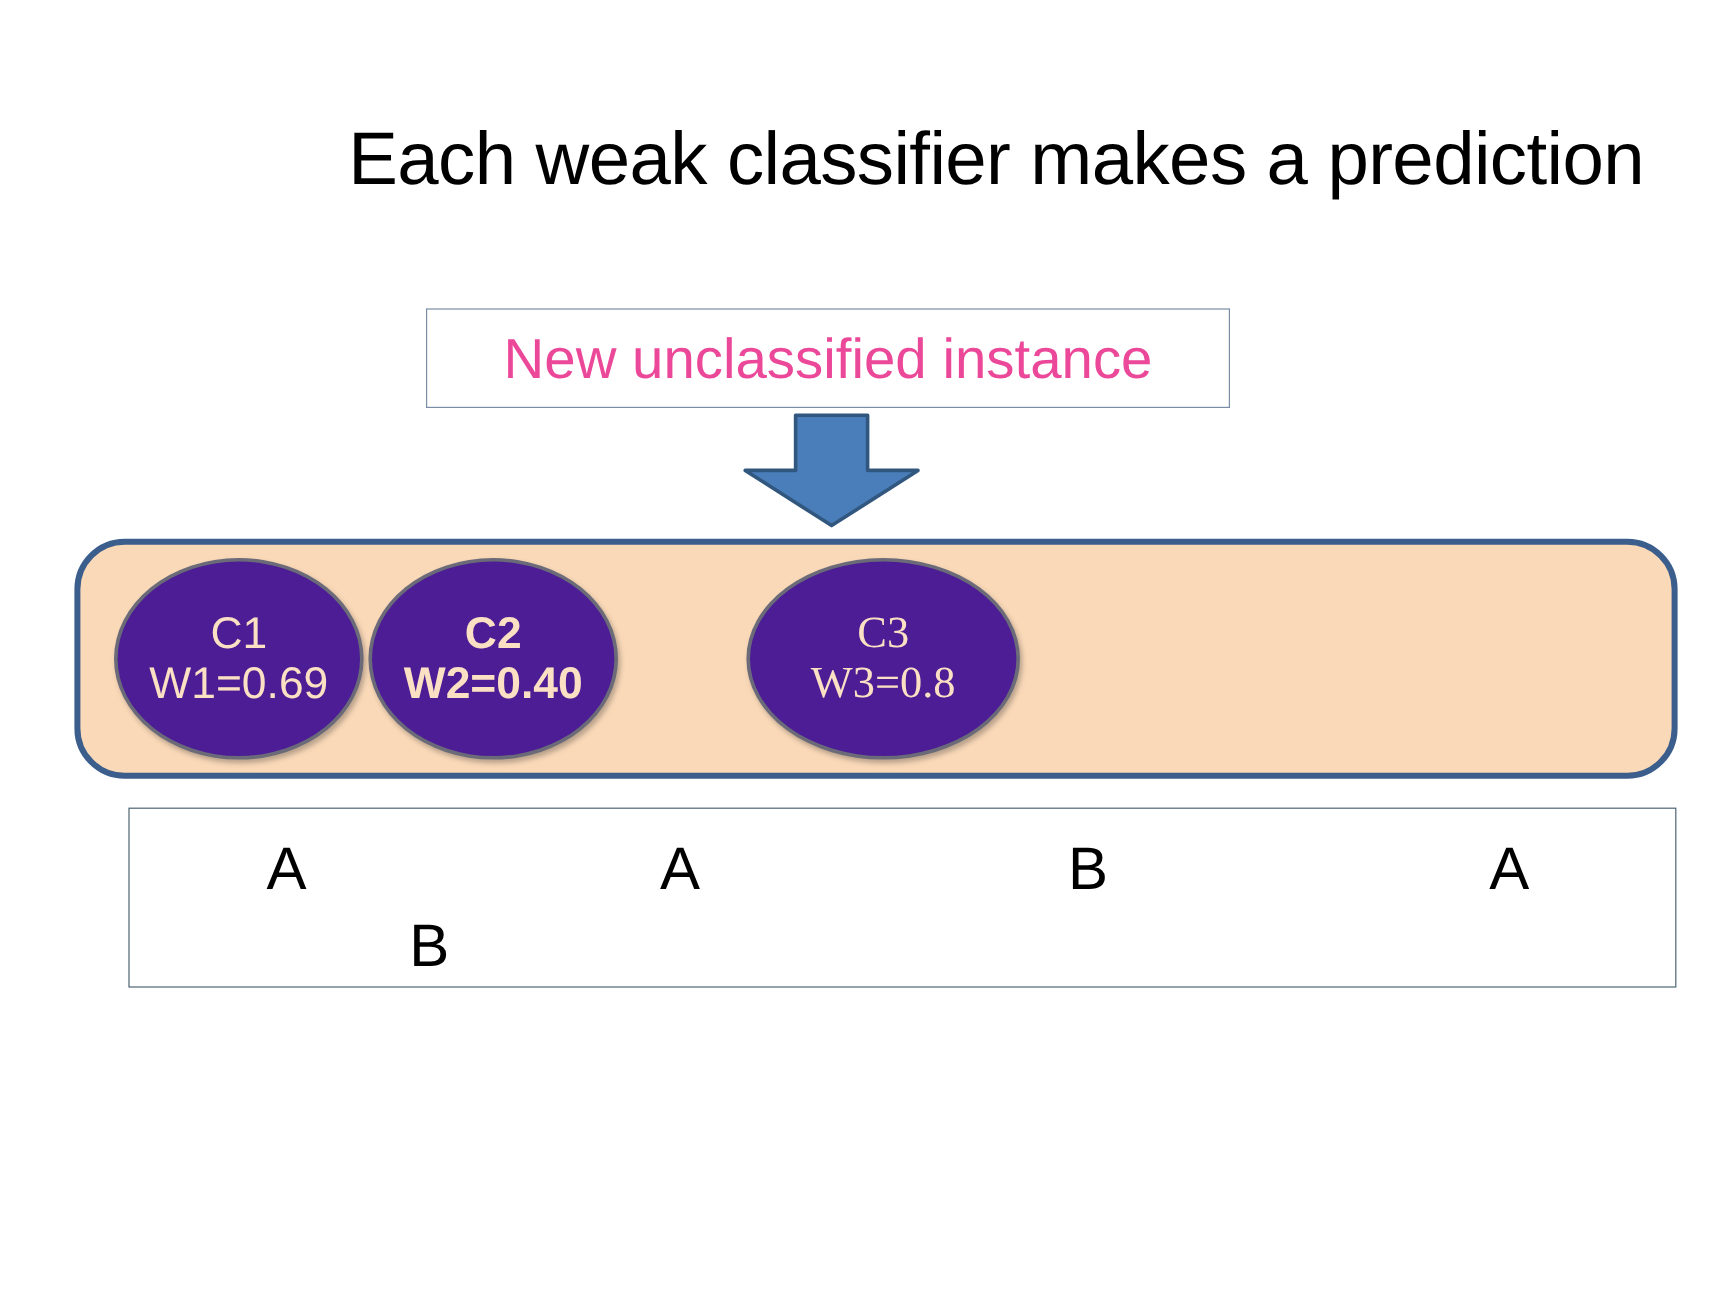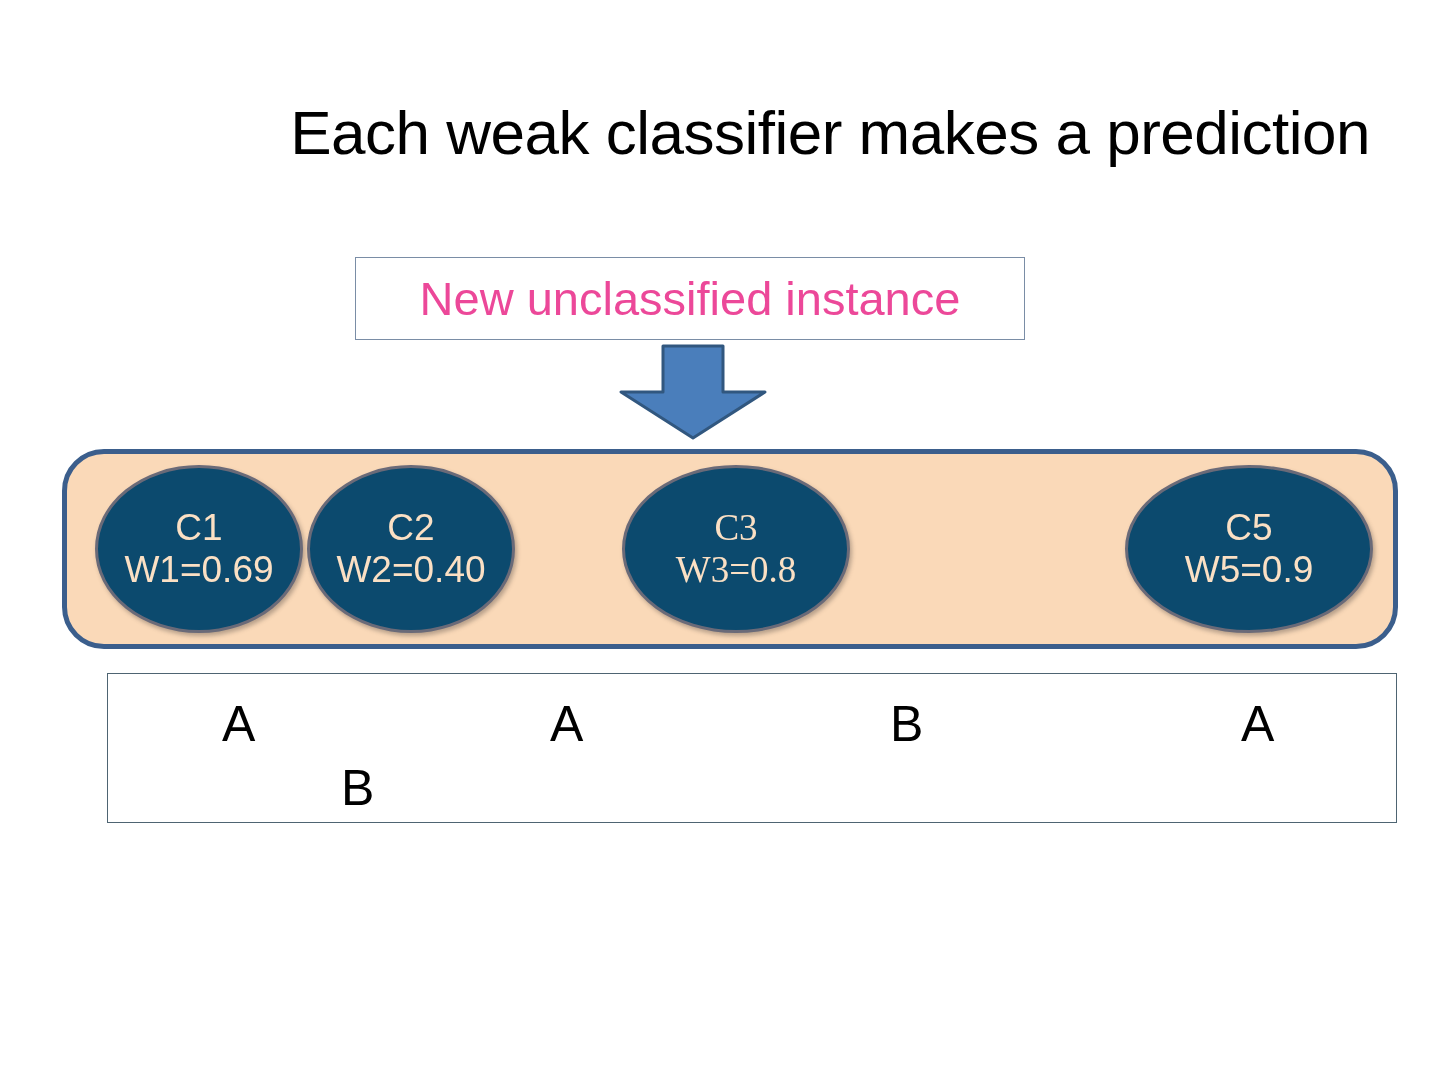--- a/index.html
+++ b/index.html
@@ -71,21 +71,21 @@
     top: 449px;
     width: 1336px;
     height: 200px;
     background: #FAD9B8;
     border: 5px solid #3B5E8C;
     border-radius: 42px;
     box-sizing: border-box;
   }
   .ellipse {
     position: absolute;
-    background: #0c4a6e;
+    background: #4c1d95;
     border: 3px solid #6A6A78;
     border-radius: 50%;
     box-sizing: border-box;
     display: flex;
     flex-direction: column;
     align-items: center;
     justify-content: center;
     color: #FBE0C4;
     text-align: center;
     box-shadow: 2px 3px 4px rgba(60,55,55,0.35);
@@ -100,21 +100,21 @@
     width: 150px;
     word-break: break-all;
   }
   .ellipse.wide .c-weight {
     width: auto;
     white-space: nowrap;
     text-align: right;
   }
 
   #ell-1 { left: 28px;  top: 11px; width: 208px; height: 168px; }
-  #ell-2 { left: 240px; top: 11px; width: 208px; height: 168px; }
+  #ell-2 { left: 240px; top: 11px; width: 208px; height: 168px; font-weight: bold; }
   #ell-3 { left: 555px; top: 11px; width: 228px; height: 168px; font-family: Liberation Serif, serif; }
   #ell-4 { left: 813px; top: 11px; width: 228px; height: 168px; }
   #ell-5 { left: 1058px; top: 11px; width: 248px; height: 168px; }
 
   
   .predictions-box {
     position: absolute;
     left: 107px;
     top: 673px;
     width: 1290px;
@@ -163,24 +163,20 @@
       <span class="c-name">C2</span>
       <span class="c-weight">W2=0.40</span>
     </div>
 
     <div class="ellipse wide" id="ell-3">
       <span class="c-name">C3</span>
       <span class="c-weight">W3=0.8</span>
     </div>
 
 
-    <div class="ellipse wide" id="ell-5">
-      <span class="c-name">C5</span>
-      <span class="c-weight">W5=0.9</span>
-    </div>
 
   </div>
 
   <div class="predictions-box">
     <span class="pred" id="pred-1">A</span>
     <span class="pred" id="pred-2">A</span>
     <span class="pred" id="pred-3">B</span>
     <span class="pred" id="pred-4">A</span>
     <span class="pred" id="pred-5">B</span>
   </div>

